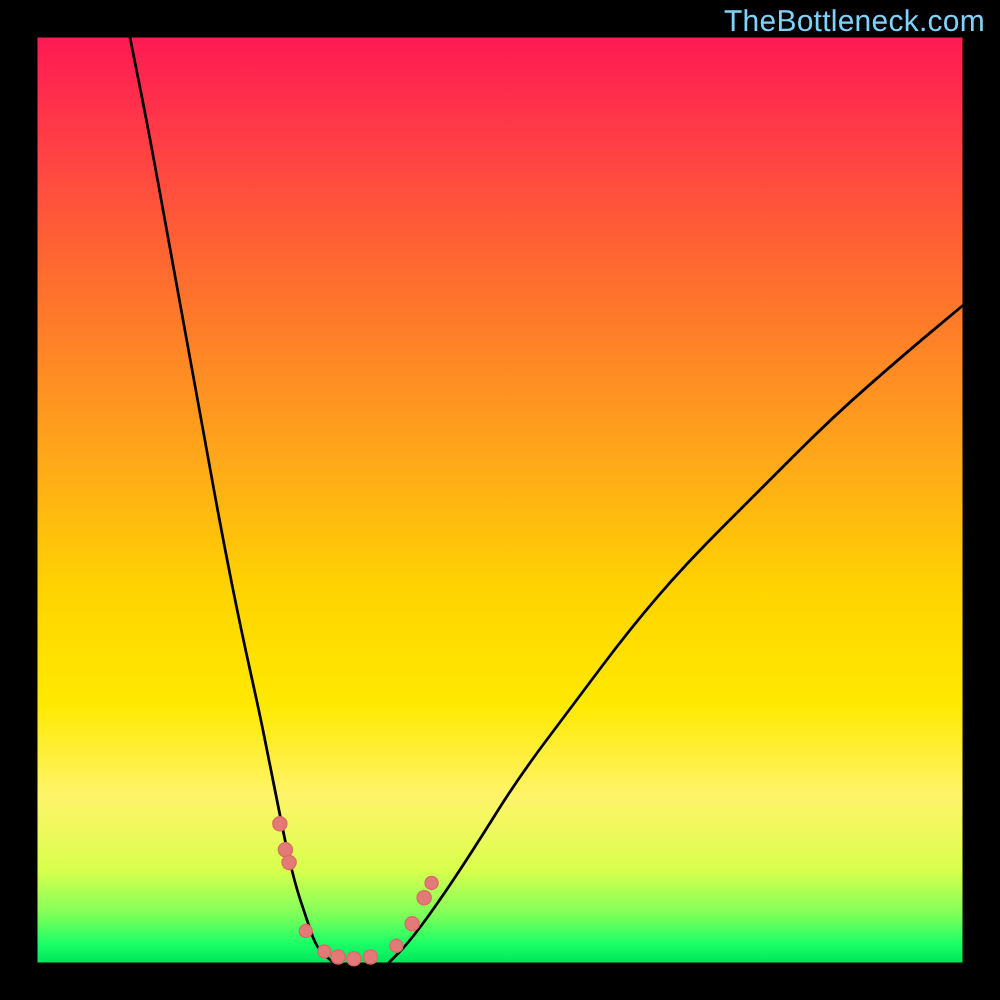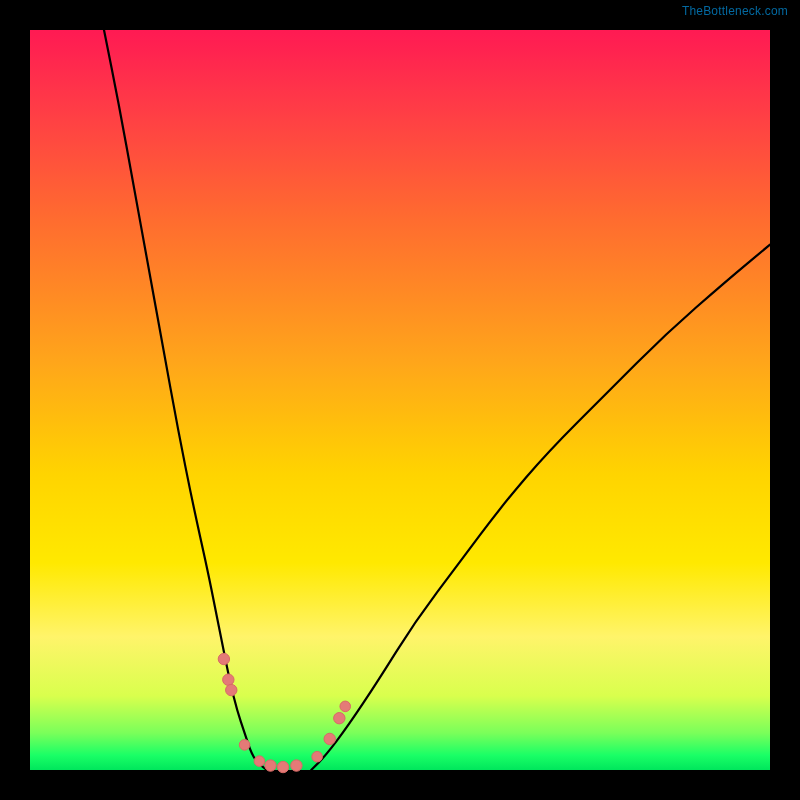--- a/index.html
+++ b/index.html
@@ -35,22 +35,22 @@
       #d9ff4d 90%,
       #7aff5a 95%,
       #1aff66 98%,
       #00e65c 100%
     );
   }
   .watermark {
     position: absolute;
     top: 4px;
     right: 12px;
-    color: #0369a1;
-    font-size: 12px;
+    color: #7dd3fc;
+    font-size: 24px;
     font-weight: 500;
     letter-spacing: 0.2px;
     user-select: none;
   }
   svg.curves, svg.markers {
     position: absolute;
     left: 30px;
     top: 30px;
     width: 740px;
     height: 740px;

